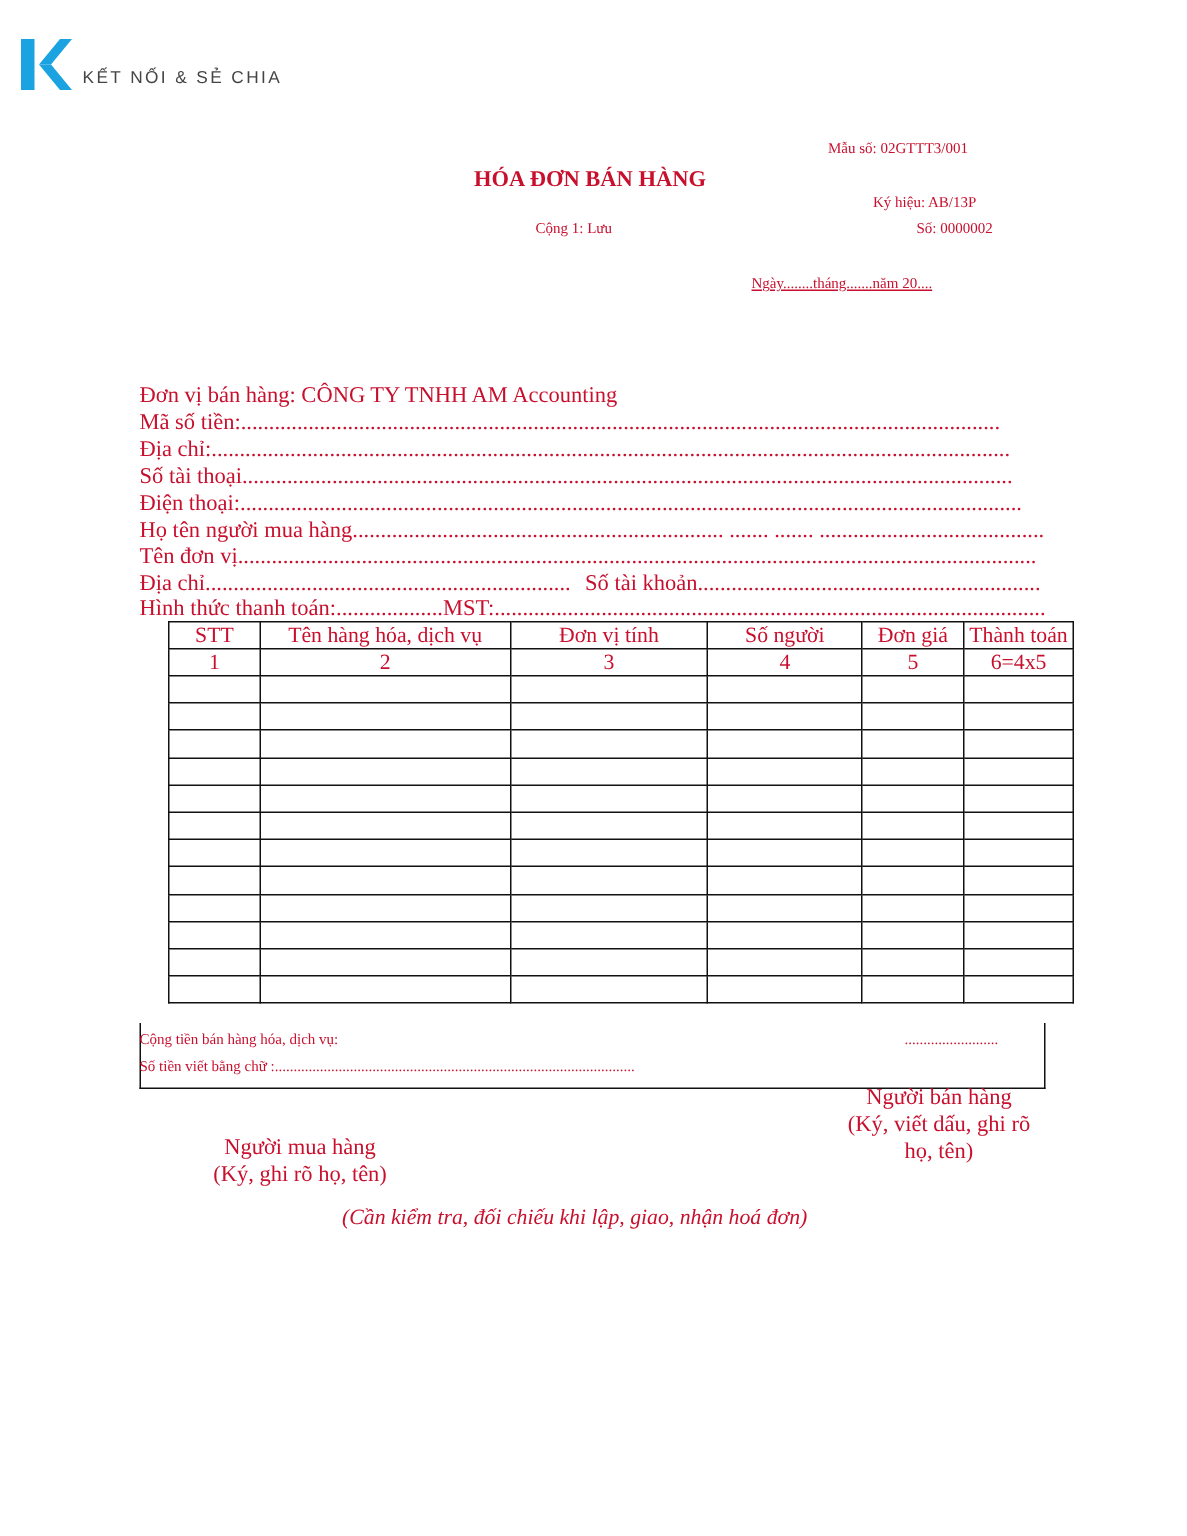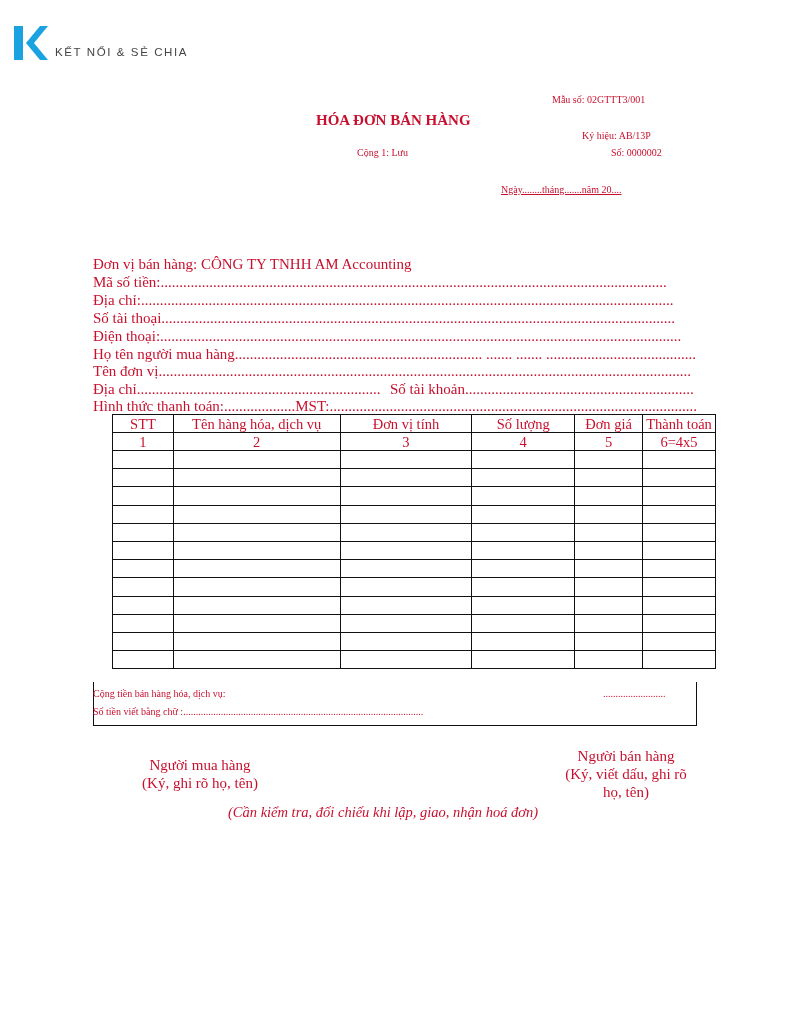--- a/index.html
+++ b/index.html
@@ -59,21 +59,21 @@
       <col style="width:132px">
     <col style="width:103px">
       <col style="width:68px">
       <col style="width:73px">
   </colgroup>
   <tbody>
       <tr class="hdr">
     <td>STT</td>
     <td>Tên hàng hóa, dịch vụ</td>
     <td>Đơn vị tính</td>
-    <td>Số lượng</td>
+    <td>Số người</td>
     <td>Đơn giá</td>
     <td>Thành toán</td>
   </tr>
   <tr>
     <td>1</td>
     <td>2</td>
     <td>3</td>
     <td>4</td>
     <td>5</td>
     <td>6=4x5</td>
@@ -181,18 +181,18 @@
 
 <div class="footer-box"></div>
 <div class="abs f15" style="left:93px; top:688px;">Cộng tiền bán hàng hóa, dịch vụ:</div>
 <div class="abs f15" style="left:603px; top:688px;">.........................</div>
 <div class="abs f15" style="left:93px; top:706px;">Số tiền viết bằng chữ :................................................................................................</div>
 
 <div class="abs sig" style="left:130px; top:756px; width:140px;">
   <div>Người mua hàng</div>
   <div>(Ký, ghi rõ họ, tên)</div>
 </div>
-<div class="abs sig" style="left:556px; top:747px; width:140px;">
+<div class="abs sig" style="left:556px; top:723px; width:140px;">
   <div>Người bán hàng</div>
   <div>(Ký, viết dấu, ghi rõ</div>
   <div>họ, tên)</div>
 </div>
 <div class="abs note" style="left:228px; top:804px;">(Cần kiểm tra, đối chiếu khi lập, giao, nhận hoá đơn)</div>
 
 </body></html>

